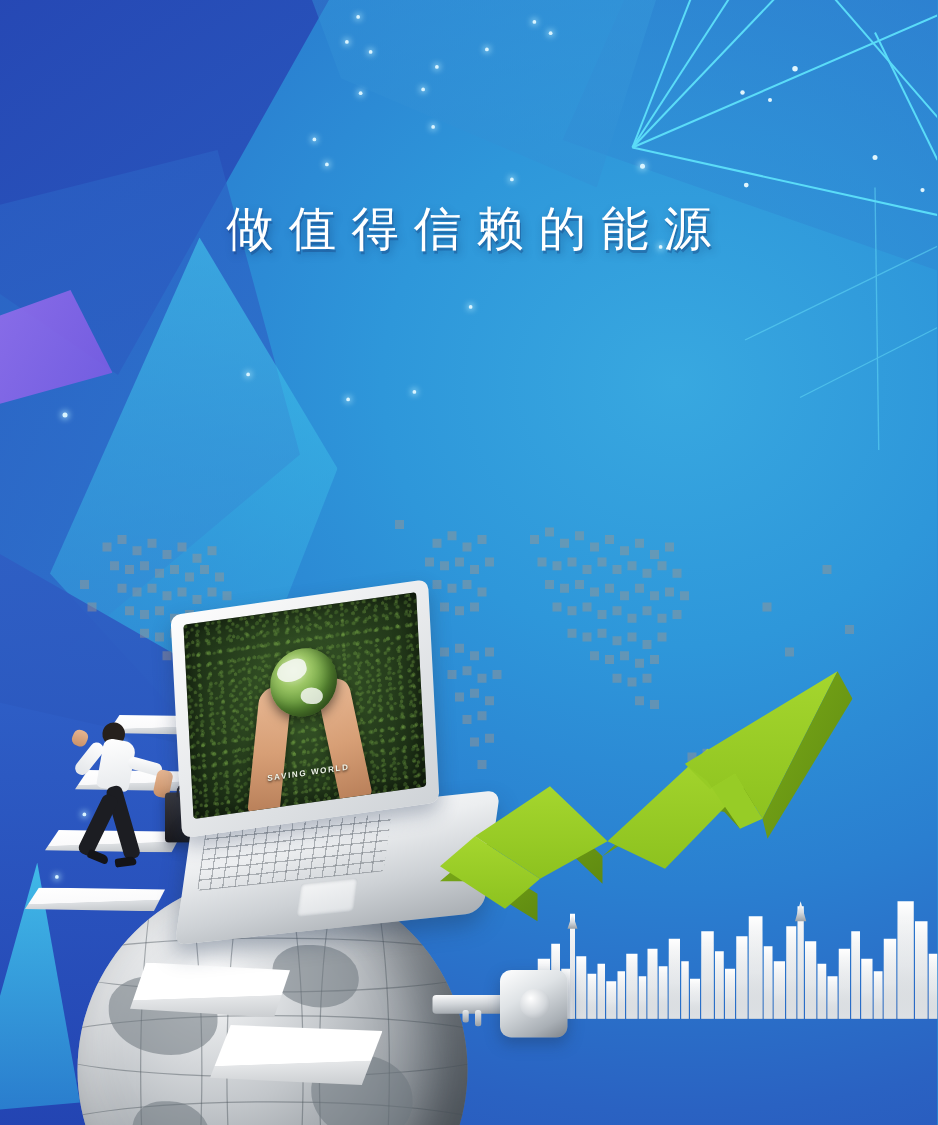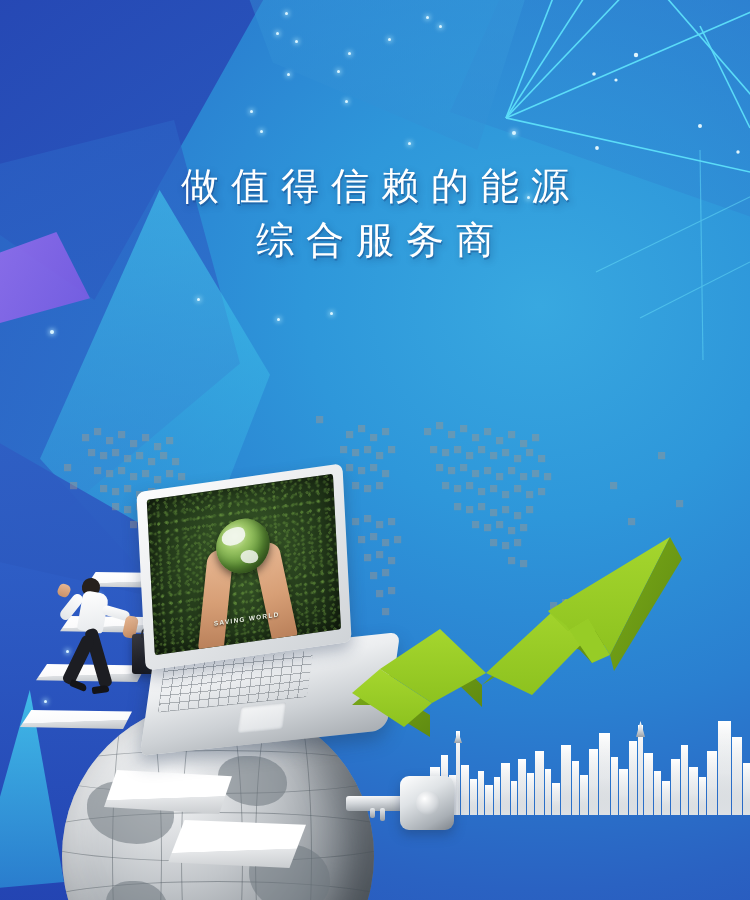--- a/index.html
+++ b/index.html
@@ -99,21 +99,21 @@
     color:#ffffff;
     font-size:62px;
     font-weight:bold;
     letter-spacing:11px;
     line-height:1;
     text-indent:11px;
     text-shadow:
       2px 3px 0 rgba(18,52,110,.42),
       3px 5px 9px rgba(10,36,86,.40);
   }
-  .subtitle-group { margin-top:26px; }
+  .subtitle-group { margin-top:26px;font-family:Liberation Mono, monospace; }
   .subtitle {
     color:#ffffff;
     font-size:38px;
     font-weight:normal;
     letter-spacing:12px;
     line-height:1.42;
     text-indent:12px;
     text-shadow:
       1px 2px 0 rgba(20,56,116,.34),
       2px 3px 7px rgba(10,36,86,.34);
@@ -550,21 +550,20 @@
         <rect x="196" y="58" width="2.4" height="2.4"></rect>
           <rect x="202" y="20" width="2.4" height="2.4"></rect>
         <rect x="208" y="36" width="2.4" height="2.4"></rect>
       </g>
     </g>
   </svg>
 
   <div class="headline">
     <div class="subtitle-group">
       <div class="subtitle">做值得信赖的能源</div>
-      <div class="subtitle">综合服务商</div>
     </div>
   </div>
 
   <div class="collage">
 
     <svg class="skyline" viewBox="0 0 330 185" preserveAspectRatio="none">
       <defs>
         <linearGradient id="bld" x1="0" y1="0" x2="0" y2="1">
           <stop offset="0%" stop-color="#ffffff"></stop>
           <stop offset="55%" stop-color="#d8dce0"></stop>

